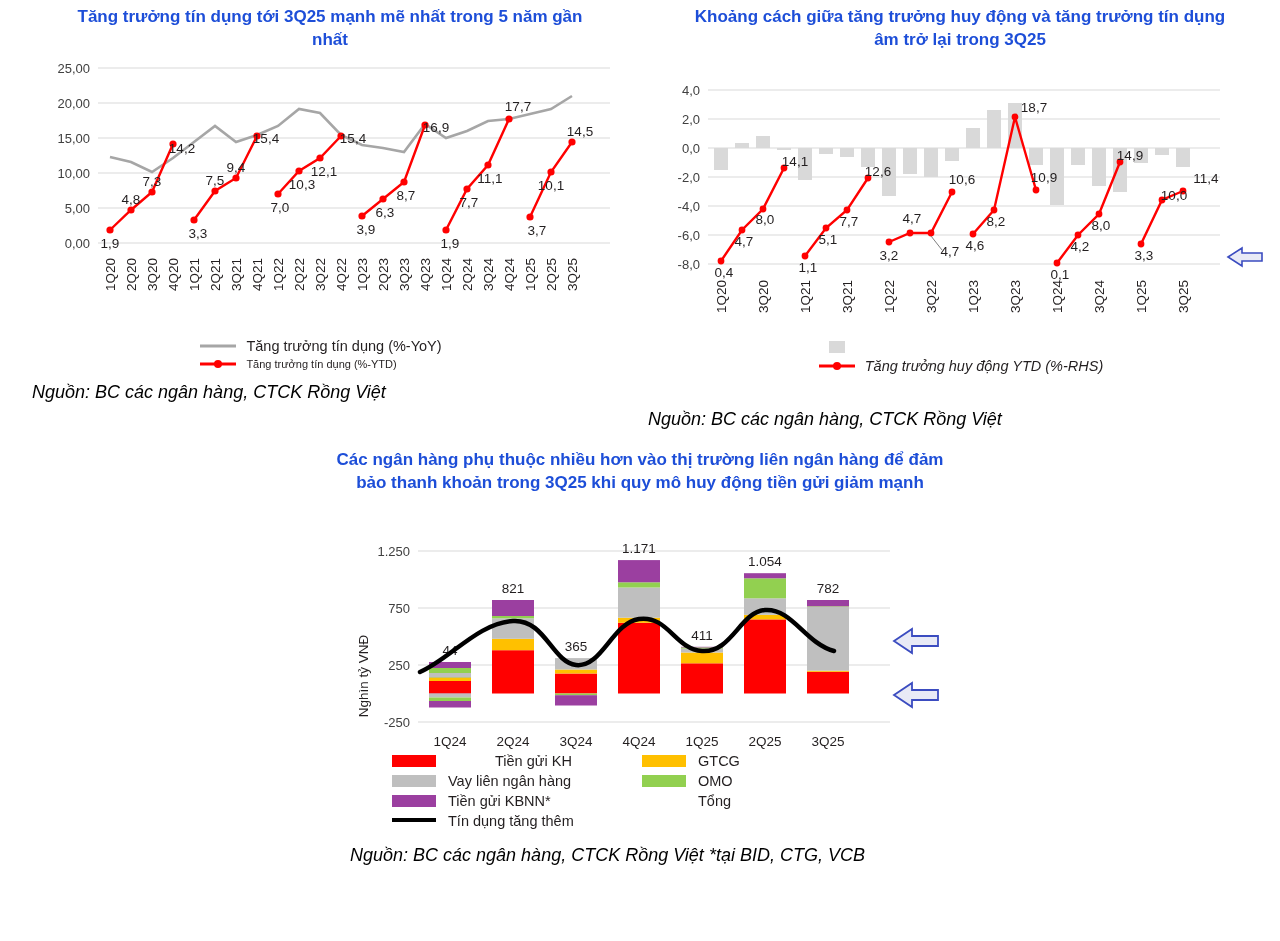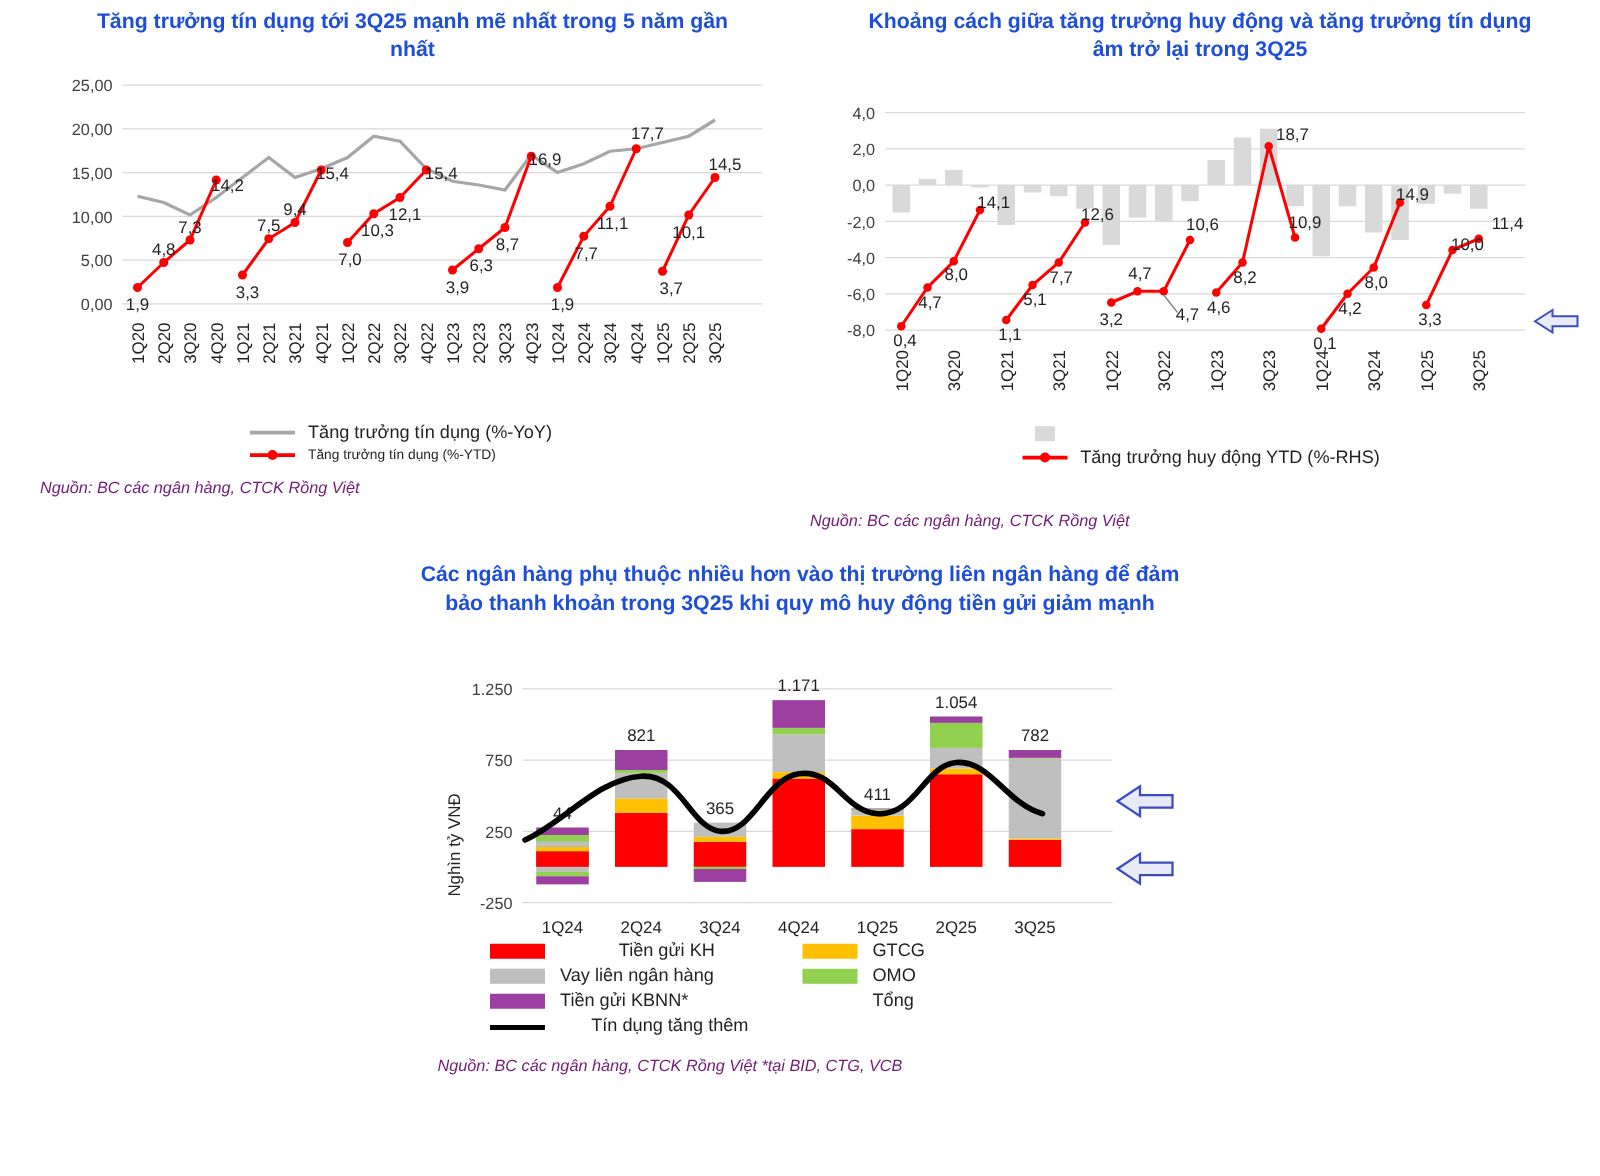--- a/index.html
+++ b/index.html
@@ -6,21 +6,21 @@
   body{
     width:1280px;height:941px;background:#ffffff;
     font-family:"Liberation Sans", sans-serif;color:#231f20;
     position:relative;overflow:hidden;
   }
   .panel{position:absolute;}
   .chart-title{
     font-weight:bold;font-size:17px;line-height:1.35;text-align:center;color:#1d4ed8;
   }
   .source{
-    font-style:italic;font-size:13px;color:#701a75;
+    font-style:italic;font-size:18px;color:#000000;
   }
   svg{display:block;overflow:visible;}
   .axis-label{font-size:13px;fill:#404040;}
   .tick-x{font-size:13.5px;fill:#231f20;}
   .dlabel{font-size:13.5px;fill:#231f20;}
   .legend-text{font-size:14.5px;fill:#231f20;}
   .ylabel-rot{font-size:13.5px;fill:#231f20;}
   .gridline{stroke:#d9d9d9;stroke-width:1;}
 </style>
 </head>
@@ -288,21 +288,21 @@
     </g>
   </svg>
 
   <div style="position:absolute;left:0;top:340px;width:640px;text-align:center;">
     <div style="display:inline-block;text-align:left;">
       <div style="display:flex;align-items:center;margin-bottom:4px;">
         <svg width="40" height="14">
             <rect x="12" y="1" width="16" height="12" fill="#d9d9d9"></rect>
           </svg>
       </div>
-      <div style="display:flex;align-items:center;">
+      <div style="display:flex;align-items:center;font-style:italic;">
         <svg width="40" height="12">
             <line x1="2" y1="6" x2="38" y2="6" stroke="#ff0000" stroke-width="3"></line>
             <circle cx="20" cy="6" r="4" fill="#ff0000"></circle>
           </svg>
         <span class="legend-text" style="margin-left:8px;font-size:14.5px;">Tăng trưởng huy động YTD (%-RHS)</span>
       </div>
     </div>
   </div>
 
   <div class="source" style="position:absolute;left:8px;top:409px;">Nguồn: BC các ngân hàng, CTCK Rồng Việt</div>
@@ -453,21 +453,21 @@
       <div style="display:flex;align-items:center;">
         <svg width="46" height="14">
             <rect x="0" y="1" width="44" height="12" fill="#9b3fa0"></rect>
           </svg>
         <span class="legend-text" style="margin-left:10px;">Tiền gửi KBNN*</span>
       </div>
       <div style="display:flex;align-items:center;">
         <svg width="46" height="14"></svg>
         <span class="legend-text" style="margin-left:10px;">Tổng</span>
       </div>
-      <div style="display:flex;align-items:flex-end;gap:25px;">
+      <div style="display:flex;align-items:flex-start;">
         <svg width="46" height="14">
             <line x1="0" y1="7" x2="44" y2="7" stroke="#000000" stroke-width="4"></line>
           </svg>
         <span class="legend-text" style="margin-left:10px;">Tín dụng tăng thêm</span>
       </div>
     </div>
   </div>
 
   <div class="source" style="position:absolute;left:50px;top:400px;">Nguồn: BC các ngân hàng, CTCK Rồng Việt *tại BID, CTG, VCB</div>
 </div>

